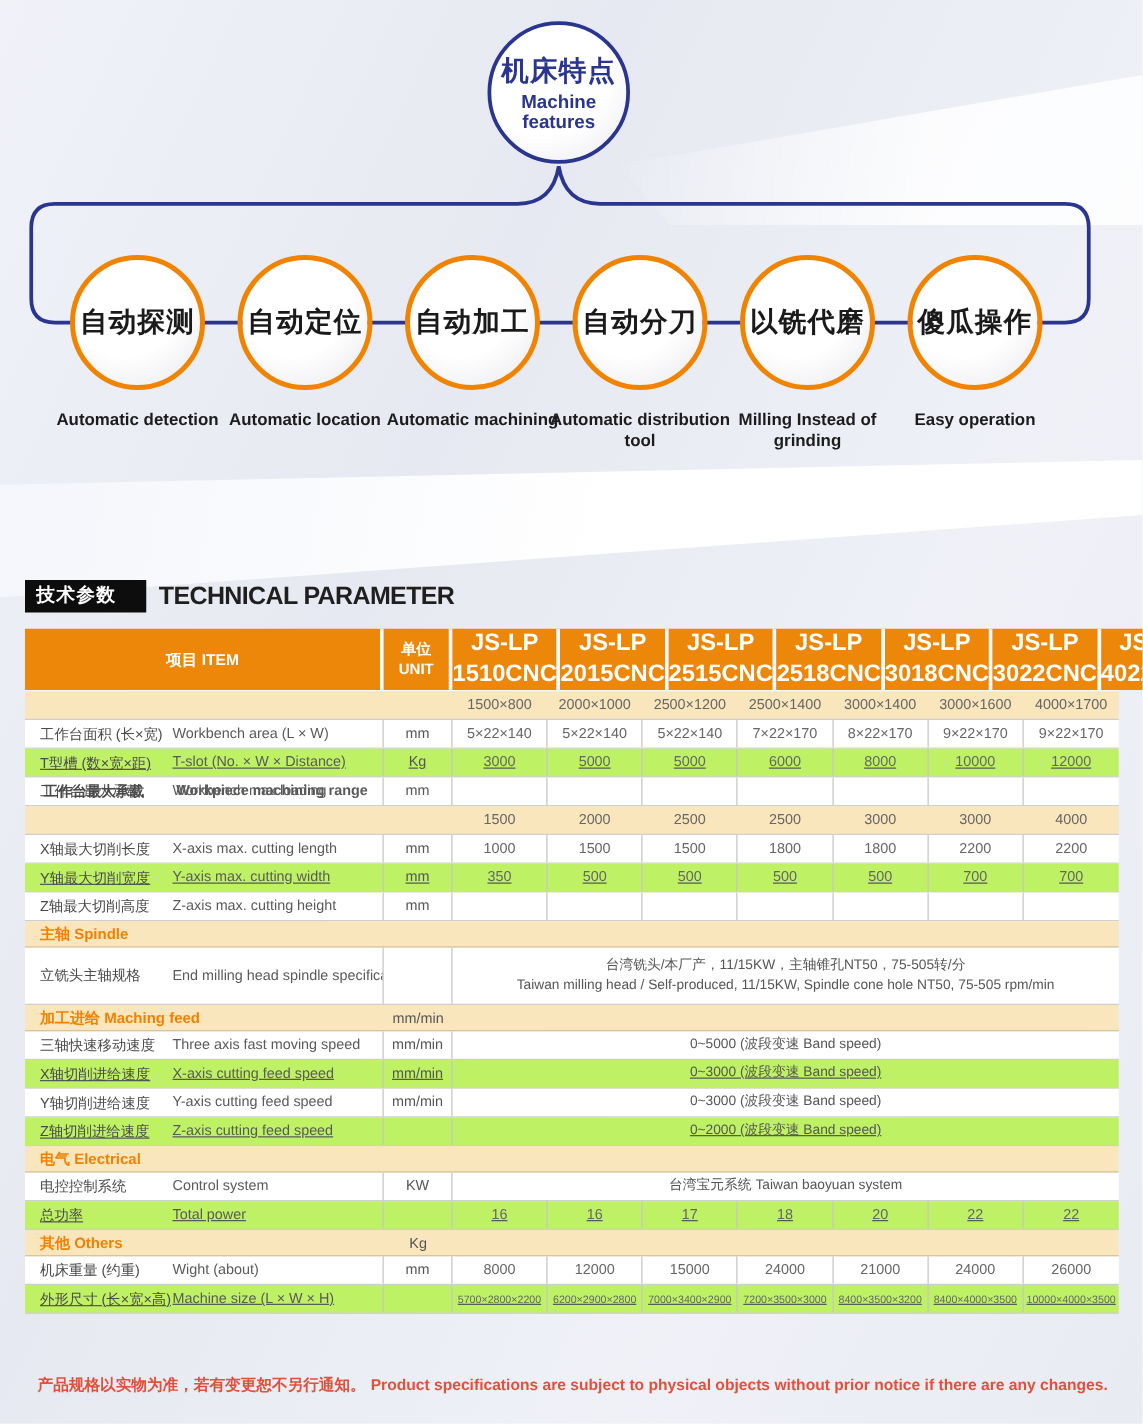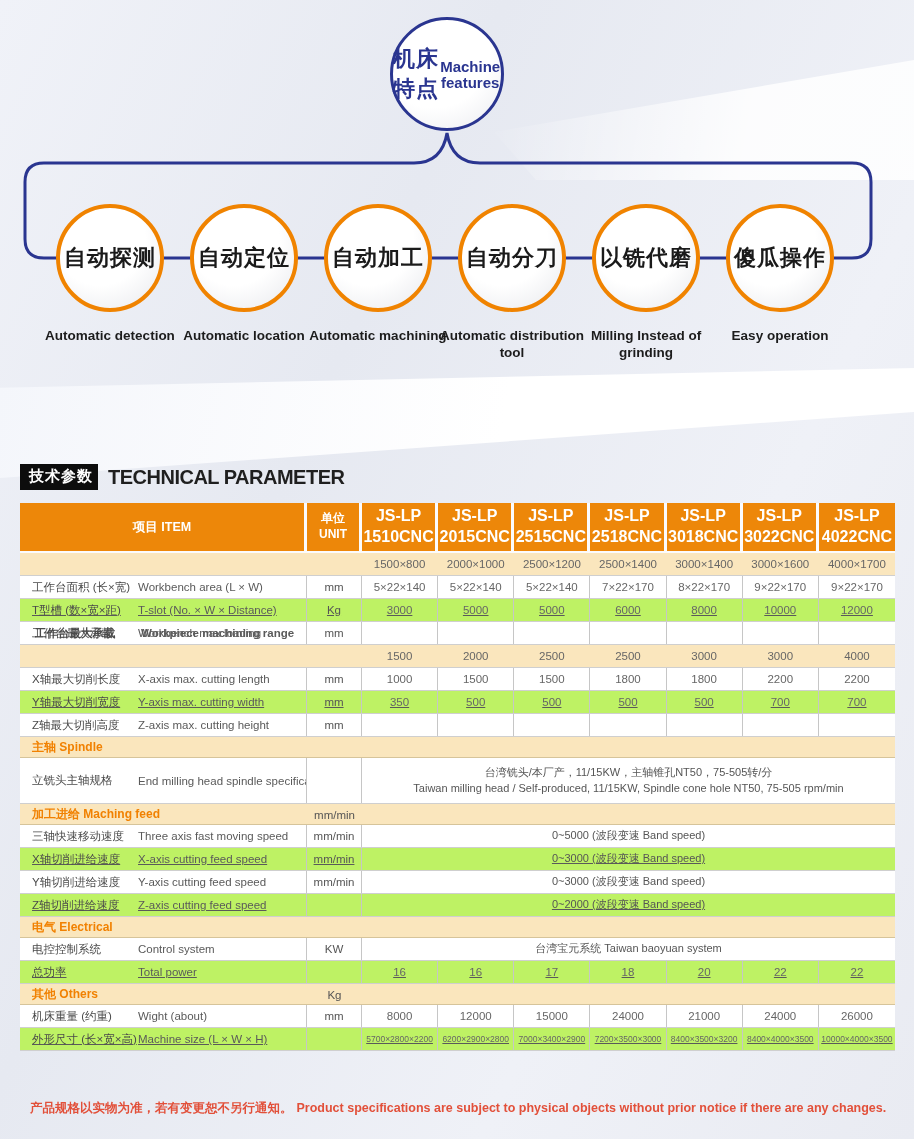--- a/index.html
+++ b/index.html
@@ -13,51 +13,51 @@
     clip-path:polygon(0 18%,100% 0,100% 40%,0 100%);pointer-events:none;}
   .bg-sheen{position:absolute;right:0;top:60px;width:420px;height:120px;
     background:linear-gradient(100deg,rgba(255,255,255,0) 0%,rgba(255,255,255,.85) 60%);
     clip-path:polygon(0 60%,100% 0,100% 100%,10% 100%);pointer-events:none;}
 
   
   .features-sec{position:absolute;left:0;top:0;width:914px;height:380px;}
   .brace{position:absolute;left:0;top:0;}
   .hub{position:absolute;left:390px;top:17px;width:114px;height:114px;border-radius:50%;
     border:3px solid #2a3590;background:radial-gradient(circle at 38% 30%,#ffffff 55%,#e9eaef 100%);
-    display:flex;flex-direction:row;align-items:center;justify-content:center;box-sizing:border-box;}
+    display:flex;flex-direction:column;align-items:center;justify-content:center;box-sizing:border-box;}
   .hub-zh{font-size:22px;font-weight:bold;color:#2a3590;letter-spacing:1px;}
   .hub-en{font-size:15px;font-weight:bold;color:#2a3590;line-height:1.1;text-align:center;margin-top:2px;}
   .feat-circle{position:absolute;top:204px;width:108px;height:108px;border-radius:50%;
     border:4px solid #f08300;background:radial-gradient(circle at 40% 32%,#ffffff 50%,#e7e8ec 100%);
     box-sizing:border-box;display:flex;align-items:center;justify-content:center;}
   .feat-zh{font-size:22px;font-weight:bold;color:#1a1a1a;letter-spacing:1px;white-space:nowrap;}
   .feat-cap{position:absolute;top:328px;width:150px;text-align:center;
     font-size:13.5px;font-weight:bold;color:#1c1c1c;line-height:1.25;}
 
   
   .tech-title{position:absolute;left:20px;top:464px;display:flex;align-items:center;}
   .badge{background:#0d0d0d;color:#ffffff;font-weight:bold;font-size:15px;
-    padding:3px 5px 4px 9px;letter-spacing:1px;}
+    padding:3px 24px 4px 9px;letter-spacing:1px;}
   .tech-en{font-size:20px;font-weight:bold;color:#1f1f1f;margin-left:10px;letter-spacing:-0.5px;}
 
   .ptable{position:absolute;left:20px;top:503px;width:875px;font-size:11.5px;color:#5a5a5a;}
   .trow{display:grid;grid-template-columns:287px 55px repeat(7,1fr);height:23px;
     border-bottom:1px solid #cfcfcf;background:#ffffff;box-sizing:border-box;}
   .trow.tall{height:46px;}
   .trow.small .val{font-size:8.5px;}
   .bg-white{background:#ffffff;}
   .bg-gray{background:#bef264;text-decoration:underline;}
   .bg-cream{background:#fae6bd;}
   .thead{height:50px;background:transparent;border-bottom:2px solid #fbfbfd;}
   .hcell{background:#ed8709;color:#ffffff;font-weight:bold;display:flex;flex-direction:column;
     align-items:center;justify-content:center;border-right:3px solid #fbfbfd;line-height:1.3;box-sizing:border-box;}
   .hcell:last-child{border-right:none;}
   .hitem{font-size:12.5px;}
   .hunit{font-size:12px;}
-  .hmodel{font-size:16px;}
+  .hmodel{font-size:19px;}
   .cell{display:flex;align-items:center;justify-content:center;border-right:1px solid #c6c6c6;
     box-sizing:border-box;overflow:hidden;white-space:nowrap;}
   .cell:last-child{border-right:none;}
   .bg-cream .cell{border-right-color:transparent;}
   .lab{justify-content:flex-start;padding-left:12px;}
   .lab .zh{width:106px;flex-shrink:0;color:#4a4a4a;}
   .lab .en{color:#5a5a5a;}
   .val{color:#666666;}
   .unit{color:#555555;}
   .trow.span{grid-template-columns:287px 55px 1fr;}

